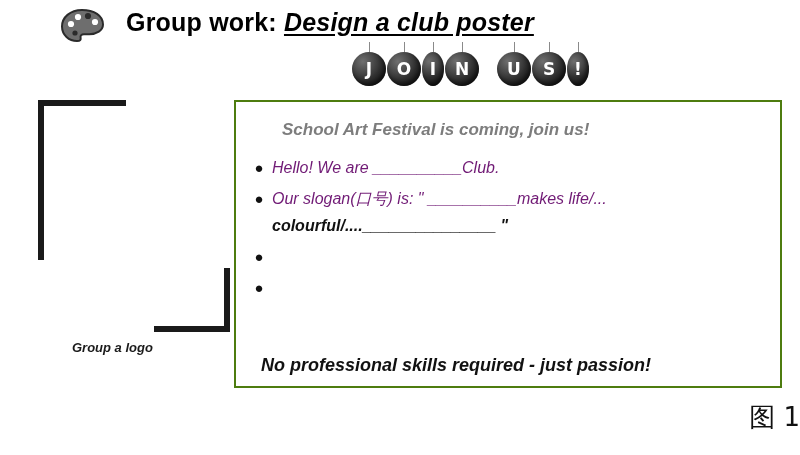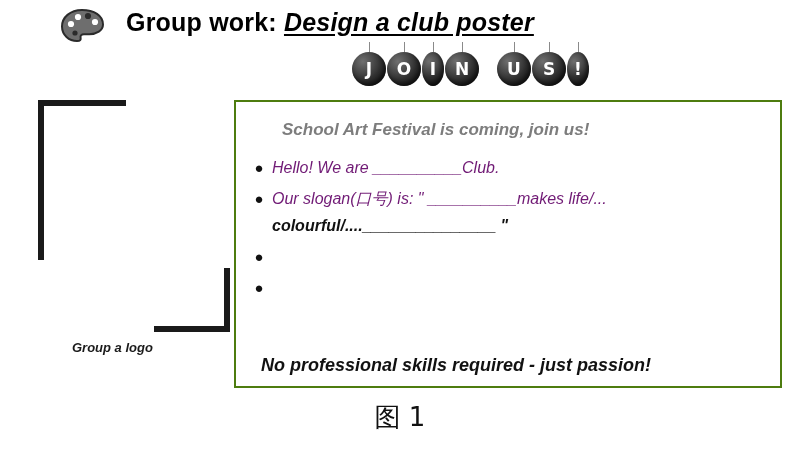--- a/index.html
+++ b/index.html
@@ -210,21 +210,21 @@
     white-space: nowrap;
     margin-left: 13px;
   }
 
   
   .figure-caption {
     position: absolute;
     left: 0;
     right: 0;
     top: 400px;
-    text-align: center;
+    text-align: right;
     font-size: 26px;
     font-family: "DejaVu Sans", sans-serif;
     color: #111;
   }
 </style>
 </head>
 <body>
 
 <div class="page">
 

